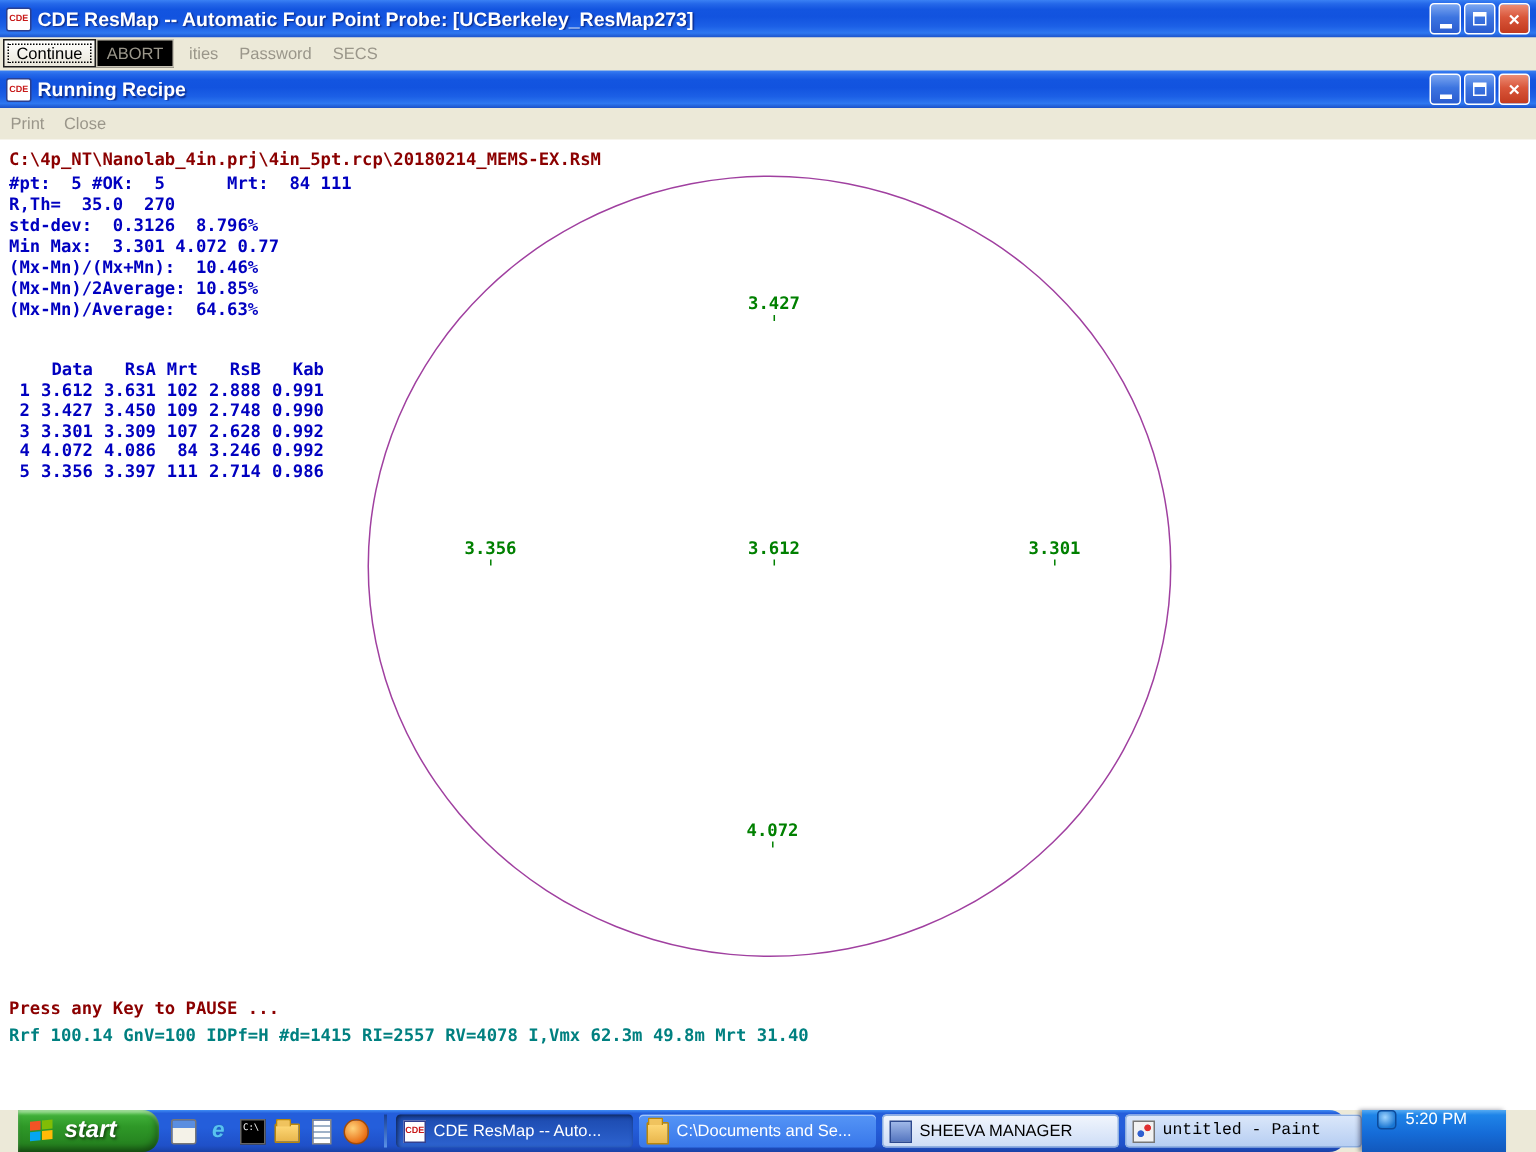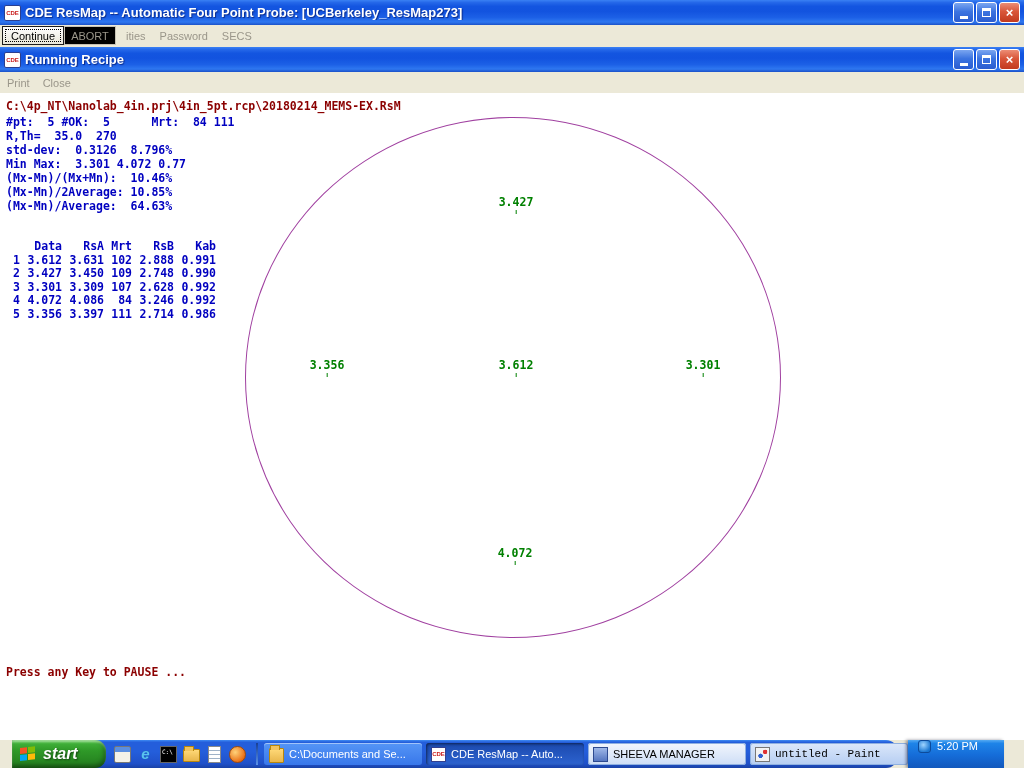--- a/index.html
+++ b/index.html
@@ -167,20 +167,21 @@
     </div>
 
   <div class="recipe-client">
     <div class="mono path-line">C:\4p_NT\Nanolab_4in.prj\4in_5pt.rcp\20180214_MEMS-EX.RsM</div>
     <div class="mono stats"><div>#pt:  5 #OK:  5      Mrt:  84 111</div><div>R,Th=  35.0  270</div><div>std-dev:  0.3126  8.796%</div><div>Min Max:  3.301 4.072 0.77</div><div>(Mx-Mn)/(Mx+Mn):  10.46%</div><div>(Mx-Mn)/2Average: 10.85%</div><div>(Mx-Mn)/Average:  64.63%</div></div>
     <div class="mono rstable"><div class="trow"><span class="tcell c0"></span><span class="tcell c1">Data</span><span class="tcell c2">RsA</span><span class="tcell c3">Mrt</span><span class="tcell c4">RsB</span><span class="tcell c5">Kab</span></div><div class="trow"><span class="tcell c0">1</span><span class="tcell c1">3.612</span><span class="tcell c2">3.631</span><span class="tcell c3">102</span><span class="tcell c4">2.888</span><span class="tcell c5">0.991</span></div><div class="trow"><span class="tcell c0">2</span><span class="tcell c1">3.427</span><span class="tcell c2">3.450</span><span class="tcell c3">109</span><span class="tcell c4">2.748</span><span class="tcell c5">0.990</span></div><div class="trow"><span class="tcell c0">3</span><span class="tcell c1">3.301</span><span class="tcell c2">3.309</span><span class="tcell c3">107</span><span class="tcell c4">2.628</span><span class="tcell c5">0.992</span></div><div class="trow"><span class="tcell c0">4</span><span class="tcell c1">4.072</span><span class="tcell c2">4.086</span><span class="tcell c3">84</span><span class="tcell c4">3.246</span><span class="tcell c5">0.992</span></div><div class="trow"><span class="tcell c0">5</span><span class="tcell c1">3.356</span><span class="tcell c2">3.397</span><span class="tcell c3">111</span><span class="tcell c4">2.714</span><span class="tcell c5">0.986</span></div></div>
 
     <div class="wafer-outline"></div>
 
     <div class="mono pause-line">Press any Key to PAUSE ...</div>
+    <div class="mono status-line">Rrf 100.14 GnV=100 IDPf=H #d=1415 RI=2557 RV=4078 I,Vmx 62.3m 49.8m Mrt 31.40</div>
   <div class="wafer-point mono" style="left: 516px; top: 103px;"><div>3.427</div><div class="tick"></div></div>
       <div class="wafer-point mono" style="left: 327px; top: 266px;"><div>3.356</div><div class="tick"></div></div>
       <div class="wafer-point mono" style="left: 516px; top: 266px;"><div>3.612</div><div class="tick"></div></div>
       <div class="wafer-point mono" style="left: 703px; top: 266px;"><div>3.301</div><div class="tick"></div></div>
       <div class="wafer-point mono" style="left: 515px; top: 454px;"><div>4.072</div><div class="tick"></div></div>
     </div>
 
   <div class="taskbar">
     <div class="start-btn">
       <span class="winflag">
@@ -194,27 +195,27 @@
     <div class="quick-launch">
         <span class="ql-icon show-desktop-icon"></span>
         <span class="ql-icon ie-icon">e</span>
         <span class="ql-icon cmd-icon">C:\</span>
         <span class="ql-icon folder-icon"></span>
         <span class="ql-icon notepad-icon"></span>
         <span class="ql-icon media-icon"></span>
       </div>
     <div class="tb-divider"></div>
     <div class="task-list">
+        <div class="task-btn active">
+          <span class="task-icon cde-icon">CDE</span>
+          <span class="task-label">CDE ResMap -- Auto...</span>
+        </div>
         <div class="task-btn normal">
           <span class="task-icon folder-icon"></span>
           <span class="task-label">C:\Documents and Se...</span>
-        </div>
-        <div class="task-btn active">
-          <span class="task-icon cde-icon">CDE</span>
-          <span class="task-label">CDE ResMap -- Auto...</span>
         </div>
         <div class="task-btn flash">
           <span class="task-icon app-icon"></span>
           <span class="task-label">SHEEVA MANAGER</span>
         </div>
         <div class="task-btn flash2">
           <span class="task-icon paint-icon"></span>
           <span class="task-label">untitled - Paint</span>
         </div>
       </div>

